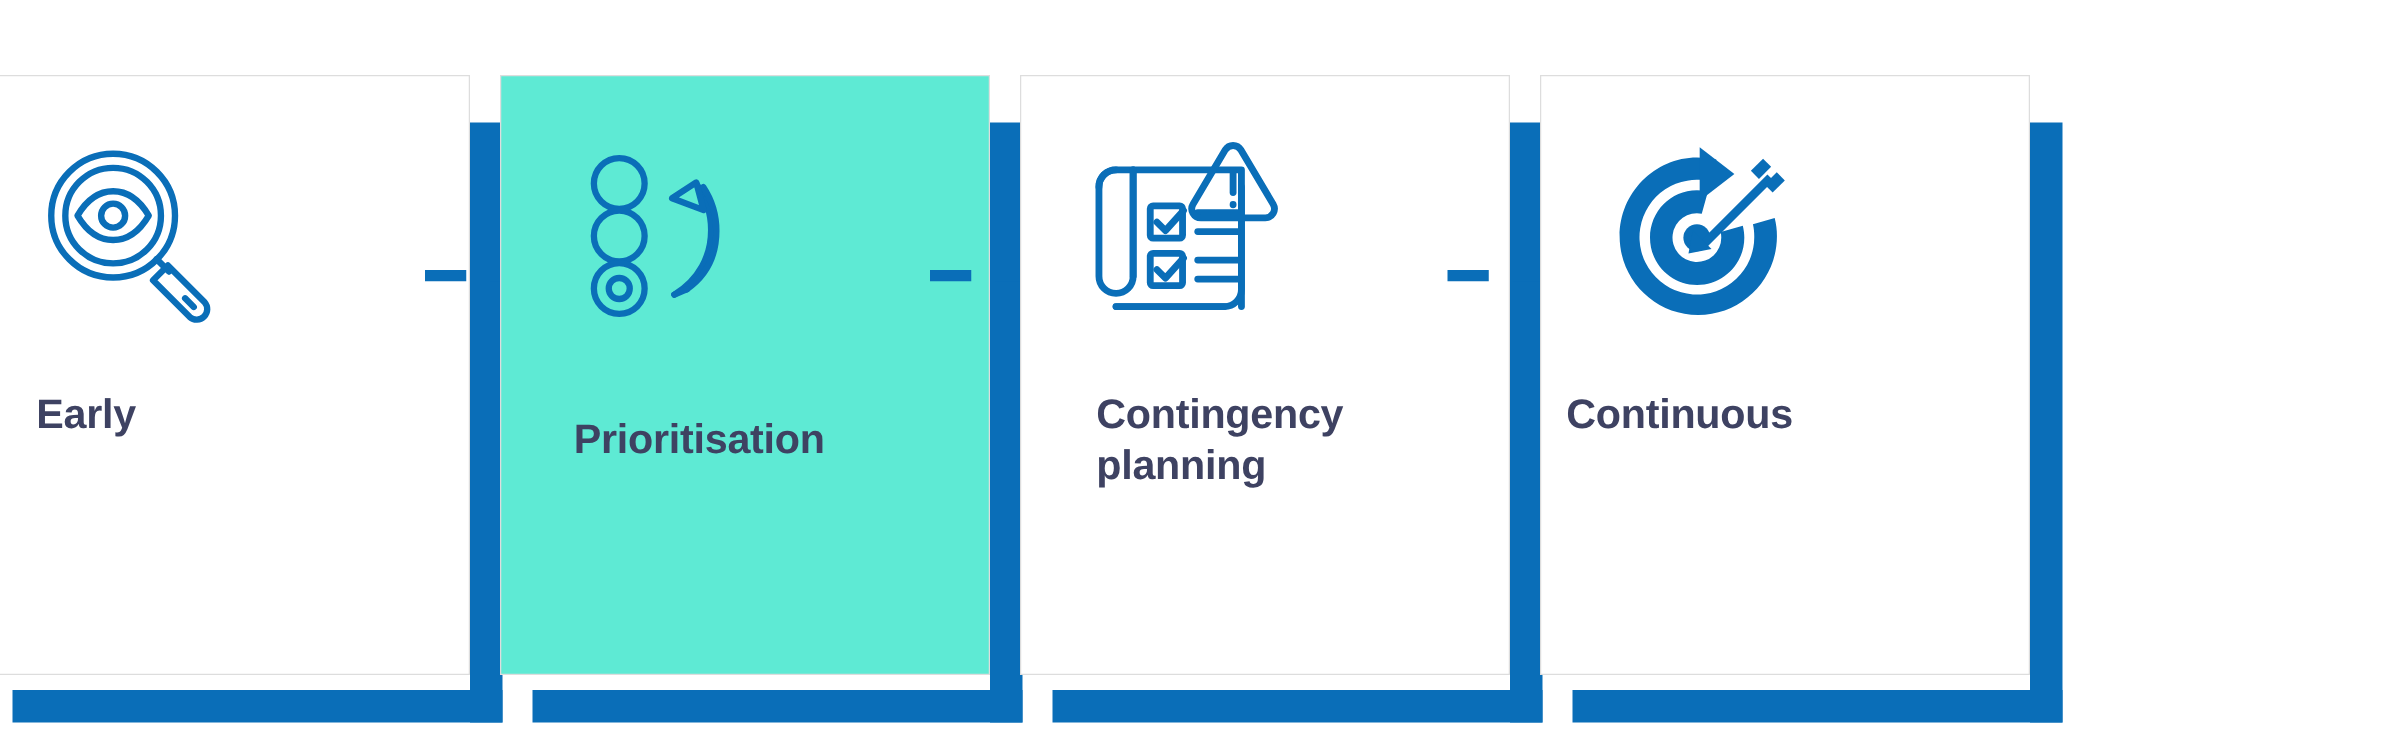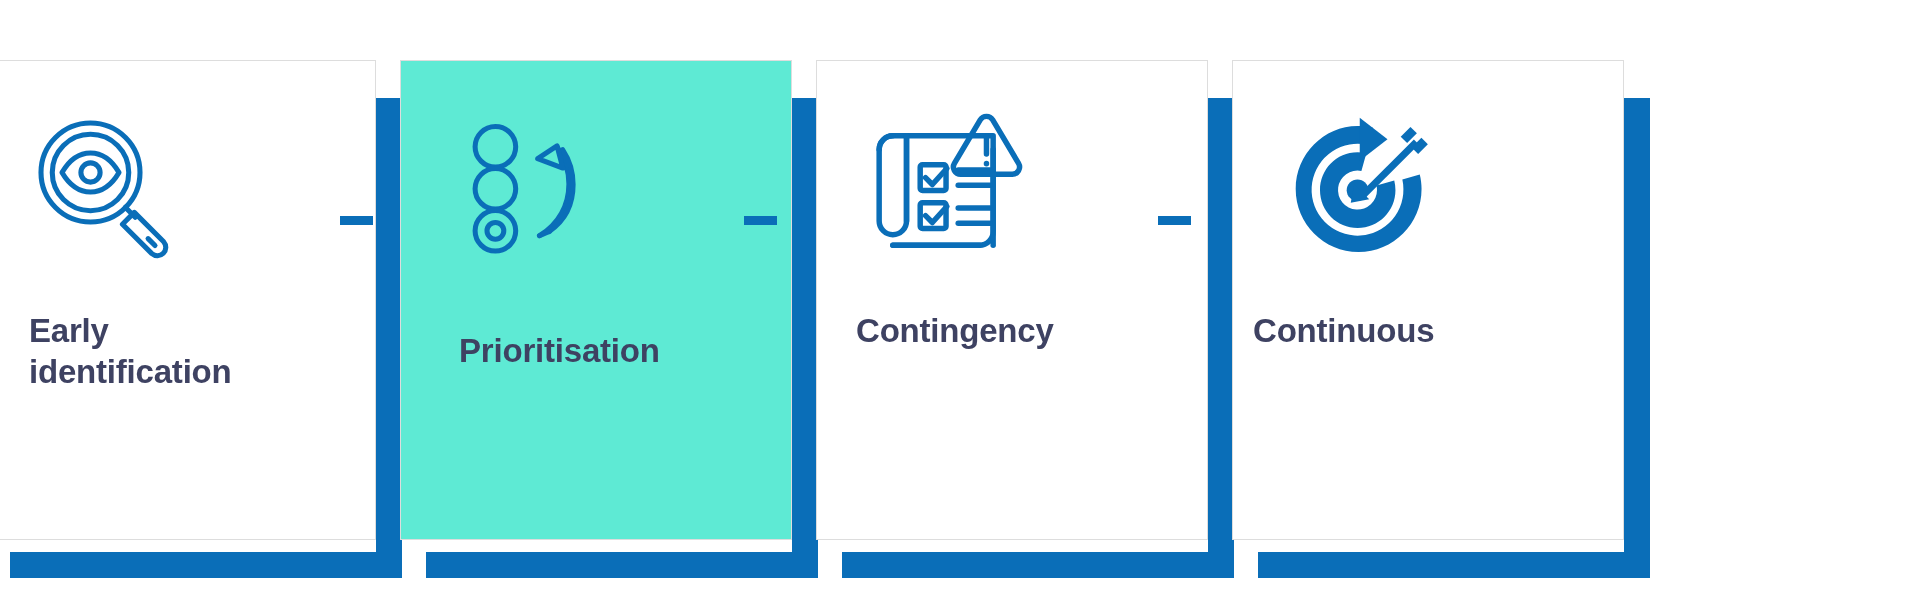--- a/index.html
+++ b/index.html
@@ -66,21 +66,20 @@
             <path d="M22 41c5-8.5 11.5-13 19-13s14 4.5 19 13c-5 8.5-11.5 13-19 13s-14-4.5-19-13z"></path>
             <circle cx="41" cy="41" r="6.4"></circle>
             <path d="M64.2 64.2l6.6 6.6"></path>
             <path d="M70.2 67.6l19.6 19.6a5.6 5.6 0 0 1-7.9 7.9L62.3 75.5z"></path>
             <path d="M79.4 85.1l4.6 4.6"></path>
           </svg>
         </span>
       </div>
       <div class="card-label">
         <div>Early</div>
-        <div>identification</div>
       </div>
     </div>
   </div>
 
   <div class="connector" id="c1" style="left: 340px;">
     <div class="dash"></div>
     <div class="dash"></div>
     <div class="dash"></div>
   </div>
 
@@ -141,22 +140,23 @@
             <path d="M44.5 69.5l4.5 4.5 9.5-10.5"></path>
             <path d="M66 64.5h21"></path>
             <path d="M66 74.5h21"></path>
 
             <path d="M80.5 6.5a4.8 4.8 0 0 1 8.2 0l17 28.6a4.8 4.8 0 0 1-4.1 7.2H67.6a4.8 4.8 0 0 1-4.1-7.2z"></path>
             <path d="M84.6 17.5v11.5"></path>
             <path d="M84.6 35.2v0.2"></path>
           </svg>
         </span>
       </div>
-      <div class="card-label" style="padding-left:39px;">
+      <div class="card-label" style="padding-left:60px;">
         <div>Contingency</div>
+        <div>planning</div>
       </div>
     </div>
   </div>
 
   <div class="connector" id="c3" style="left: 1158px;">
     <div class="dash"></div>
     <div class="dash"></div>
     <div class="dash"></div>
   </div>
 

